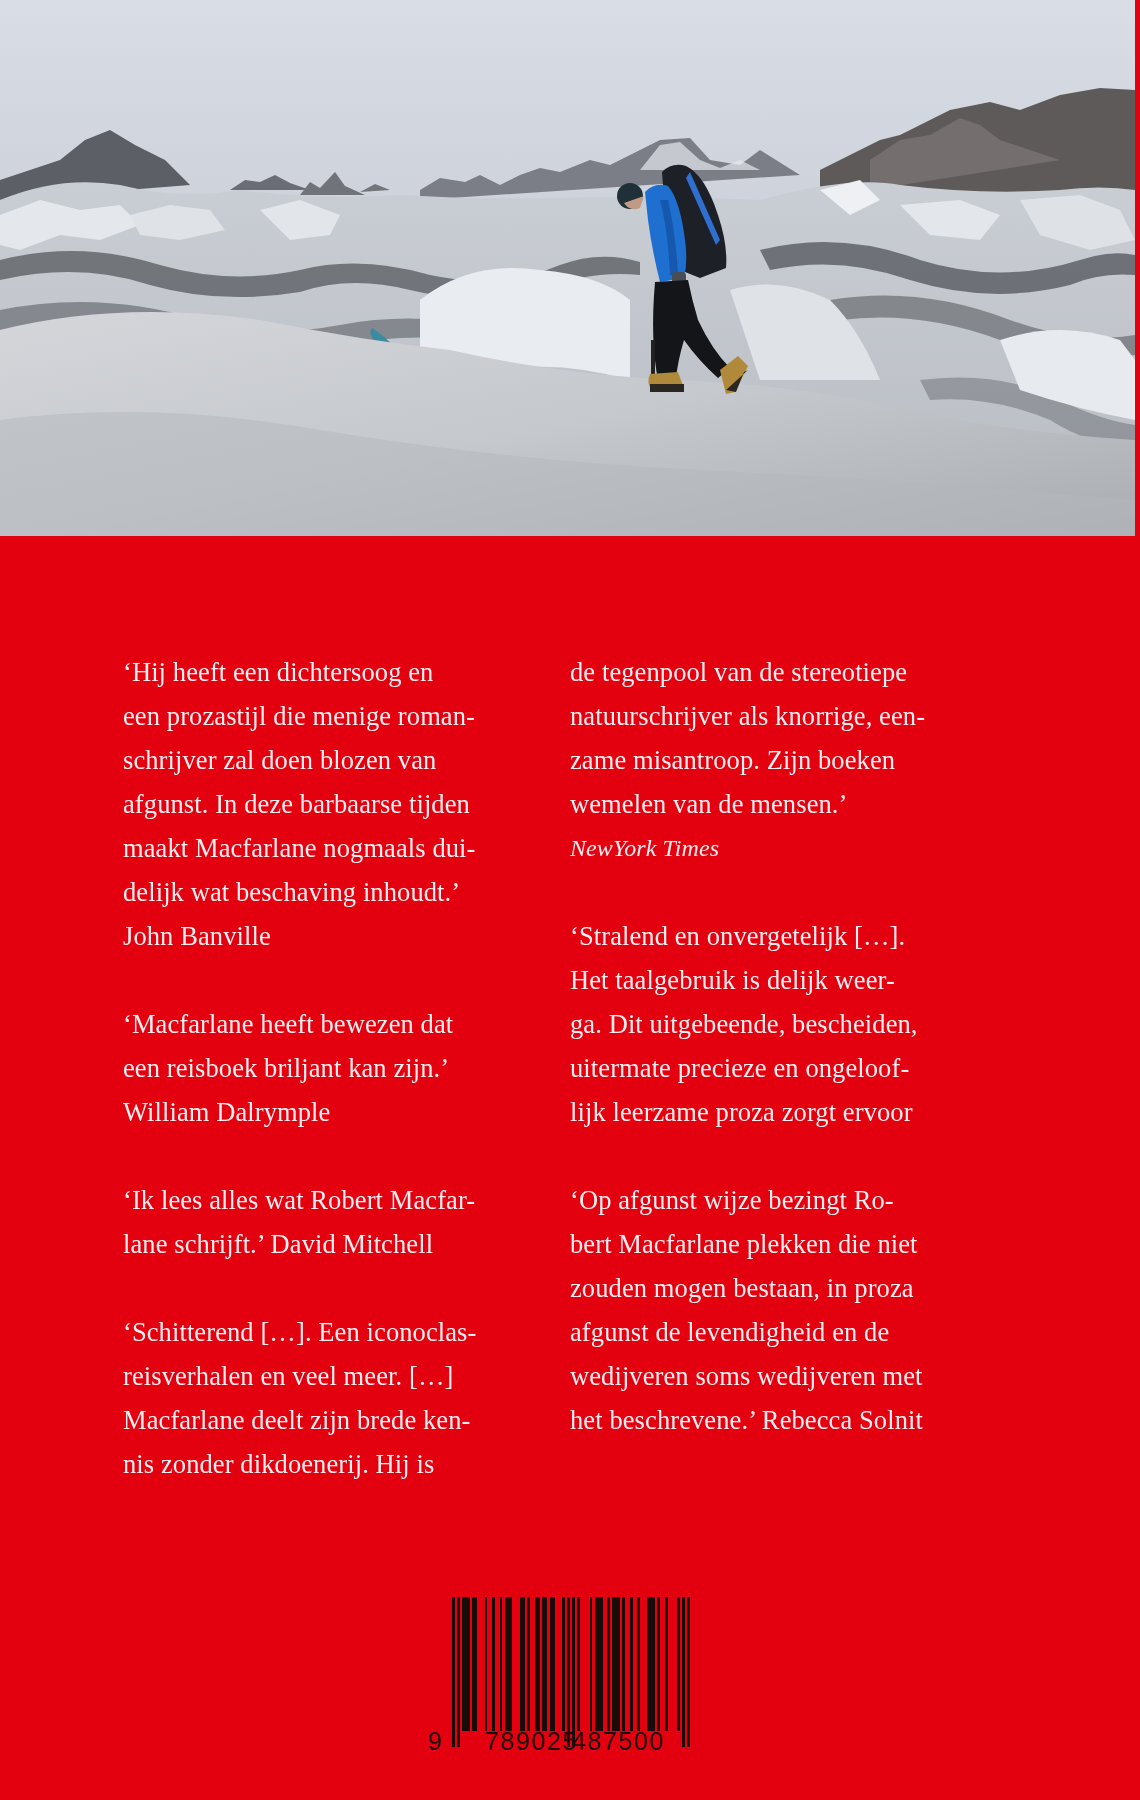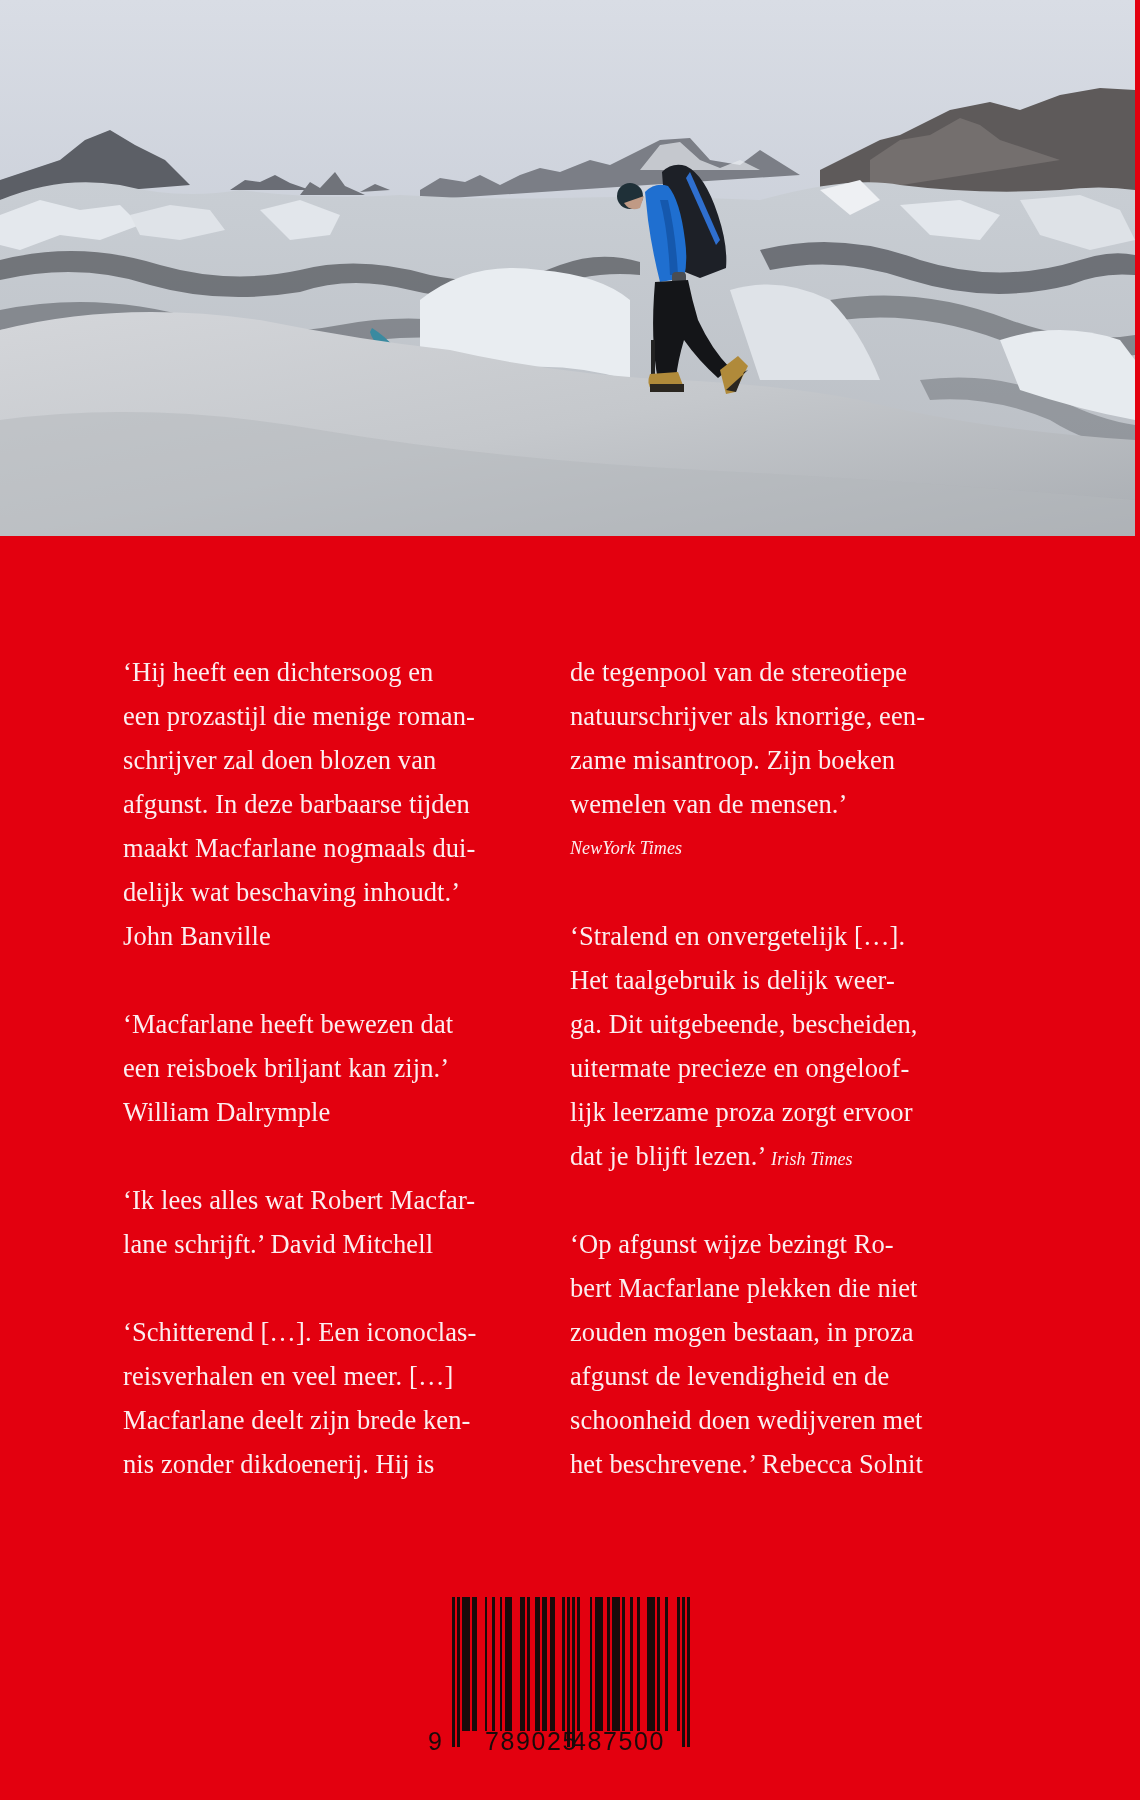--- a/index.html
+++ b/index.html
@@ -15,21 +15,21 @@
   .photo svg { display: block; width: 1135px; height: 536px; }
   .col {
     position: absolute; top: 650px; width: 440px;
     color: #fbeef0; font-size: 26.5px; line-height: 44px;
     letter-spacing: 0.1px;
   }
   .col.left { left: 123px; }
   .col.right { left: 570px; }
   .quote { margin: 0 0 44px 0; }
   .line { display: block; white-space: nowrap; height: 44px; }
-  .attr-italic { font-style: italic; font-size: 18px; }
+  .attr-italic { font-style: italic; font-size: 24px; }
   .barcode {
     position: absolute; left: 452px; top: 1597px; width: 238px; height: 150px;
   }
   .barcode .bar { position: absolute; top: 0; background: #1a0a0a; }
   .digits { position: absolute; top: 1728px; font-family: "Liberation Sans", "DejaVu Sans", sans-serif;
     font-size: 25px; color: #1a0a0a; letter-spacing: 1.6px; line-height: 26px; }
 </style>
 </head>
 <body>
 
@@ -146,28 +146,27 @@
     <span class="line">zame misantroop. Zijn boeken</span>
     <span class="line">wemelen van de mensen.’</span>
     <span class="line attr-italic">NewYork Times</span>
   </div>
   <div class="quote">
     <span class="line">‘Stralend en onvergetelijk […].</span>
     <span class="line">Het taalgebruik is delijk weer-</span>
     <span class="line">ga. Dit uitgebeende, bescheiden,</span>
     <span class="line">uitermate precieze en ongeloof-</span>
     <span class="line">lijk leerzame proza zorgt ervoor</span>
-    <span class="line"><span style="white-space:pre">dat je blijft lezen.’ </span><span class="attr-italic">Irish Times</span></span>
   </div>
   <div class="quote">
     <span class="line">‘Op afgunst wijze bezingt Ro-</span>
     <span class="line">bert Macfarlane plekken die niet</span>
     <span class="line">zouden mogen bestaan, in proza</span>
     <span class="line">afgunst de levendigheid en de</span>
-    <span class="line">schoonheid doen wedijveren met</span>
+    <span class="line">wedijveren soms wedijveren met</span>
     <span class="line"><span style="white-space:pre">het beschrevene.’ </span><span>Rebecca Solnit</span></span>
   </div>
 </div>
 
 <div class="barcode" id="barcode">
     <div class="bar" style="left: 0px; width: 2.71px; height: 150px;"></div>
     <div class="bar" style="left: 5.01px; width: 2.71px; height: 150px;"></div>
     <div class="bar" style="left: 10.02px; width: 2.71px; height: 134px;"></div>
     <div class="bar" style="left: 12.53px; width: 2.71px; height: 134px;"></div>
     <div class="bar" style="left: 15.03px; width: 2.71px; height: 134px;"></div>

